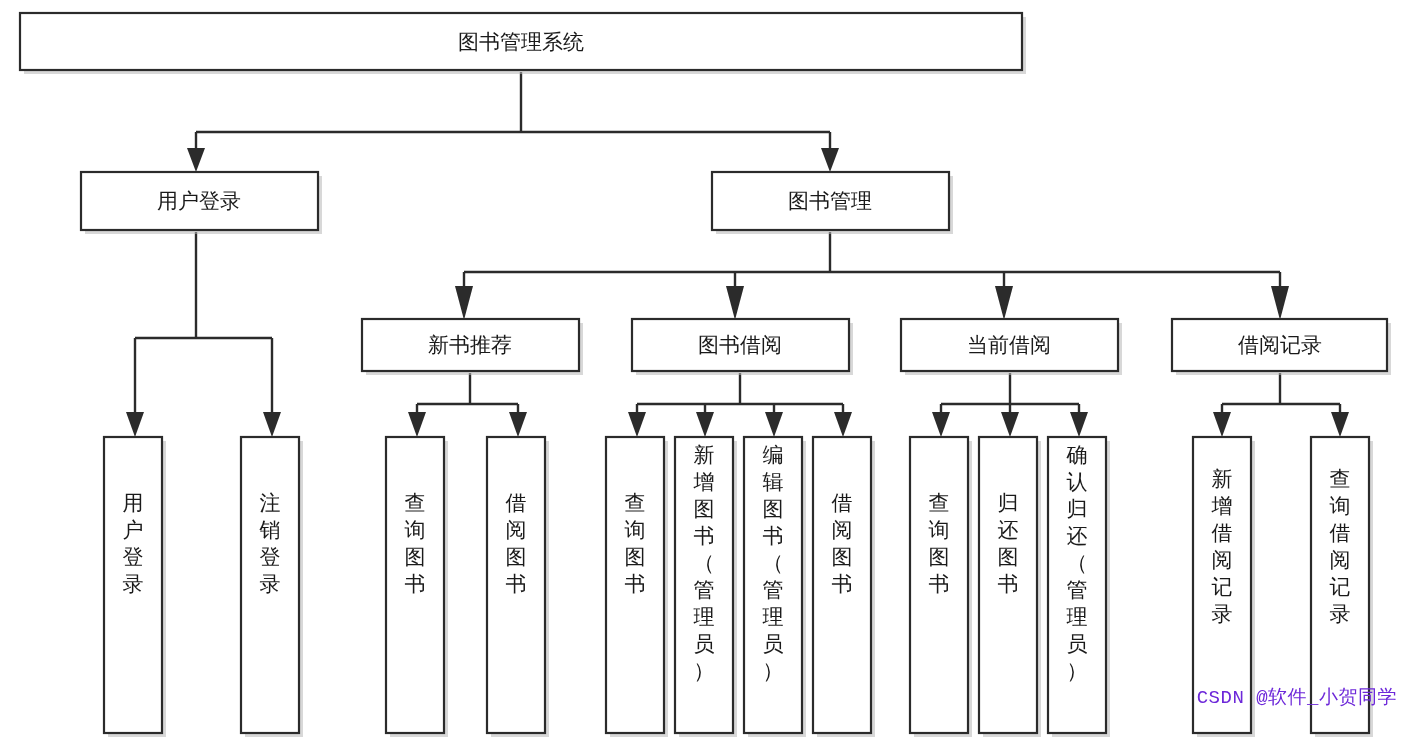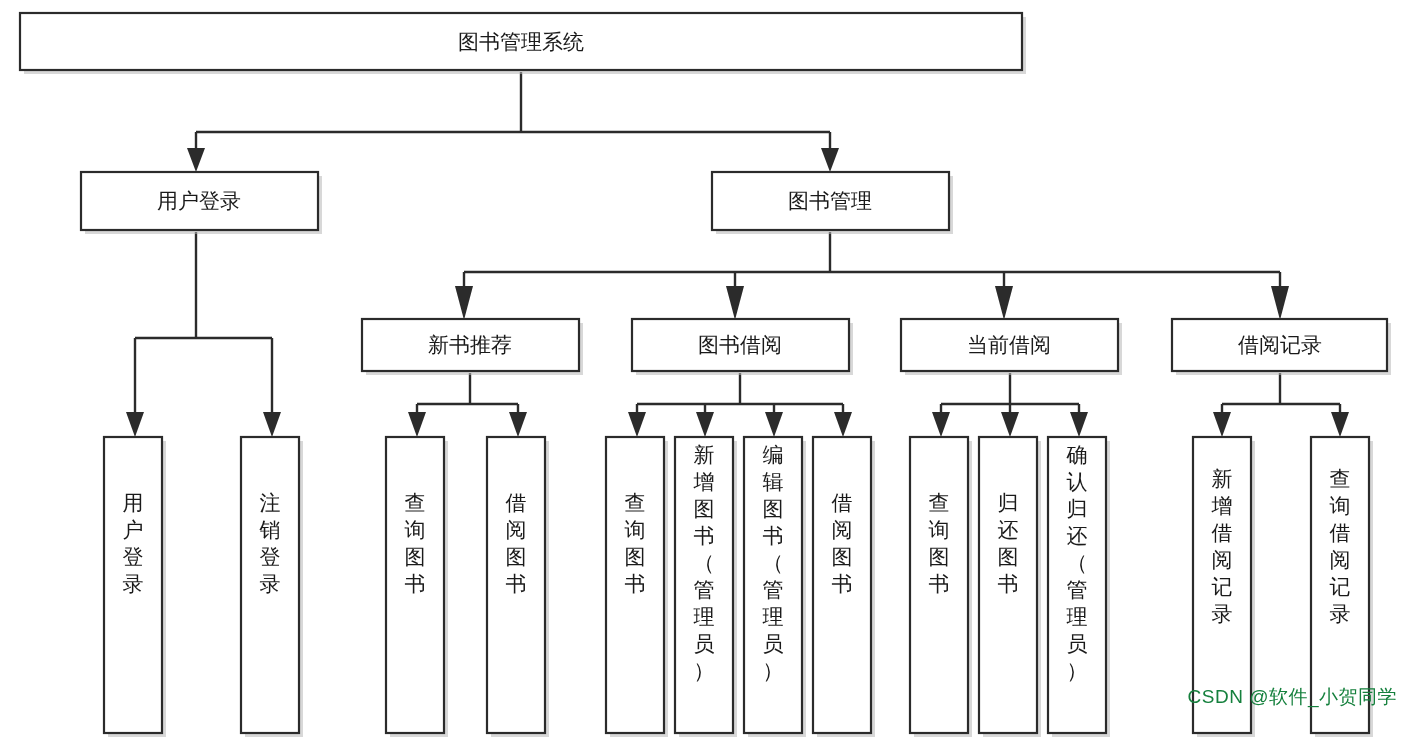--- a/index.html
+++ b/index.html
@@ -56,23 +56,23 @@
   .node-label-v {
     font-family: "Liberation Sans", "DejaVu Sans", sans-serif;
     font-size: 21px;
     fill: #1a1a1a;
     text-anchor: middle;
   }
   .watermark {
     position: absolute;
     right: 8px;
     bottom: 4px;
-    font-family: Liberation Sans, sans-serif;
+    font-family: Liberation Mono, monospace;
     font-size: 19px;
-    color: #15803d;
+    color: #6d28d9;
     letter-spacing: 0.5px;
     white-space: nowrap;
     pointer-events: none;
   }
 </style>
 </head>
 <body>
 
 <div id="diagram-root">
 

